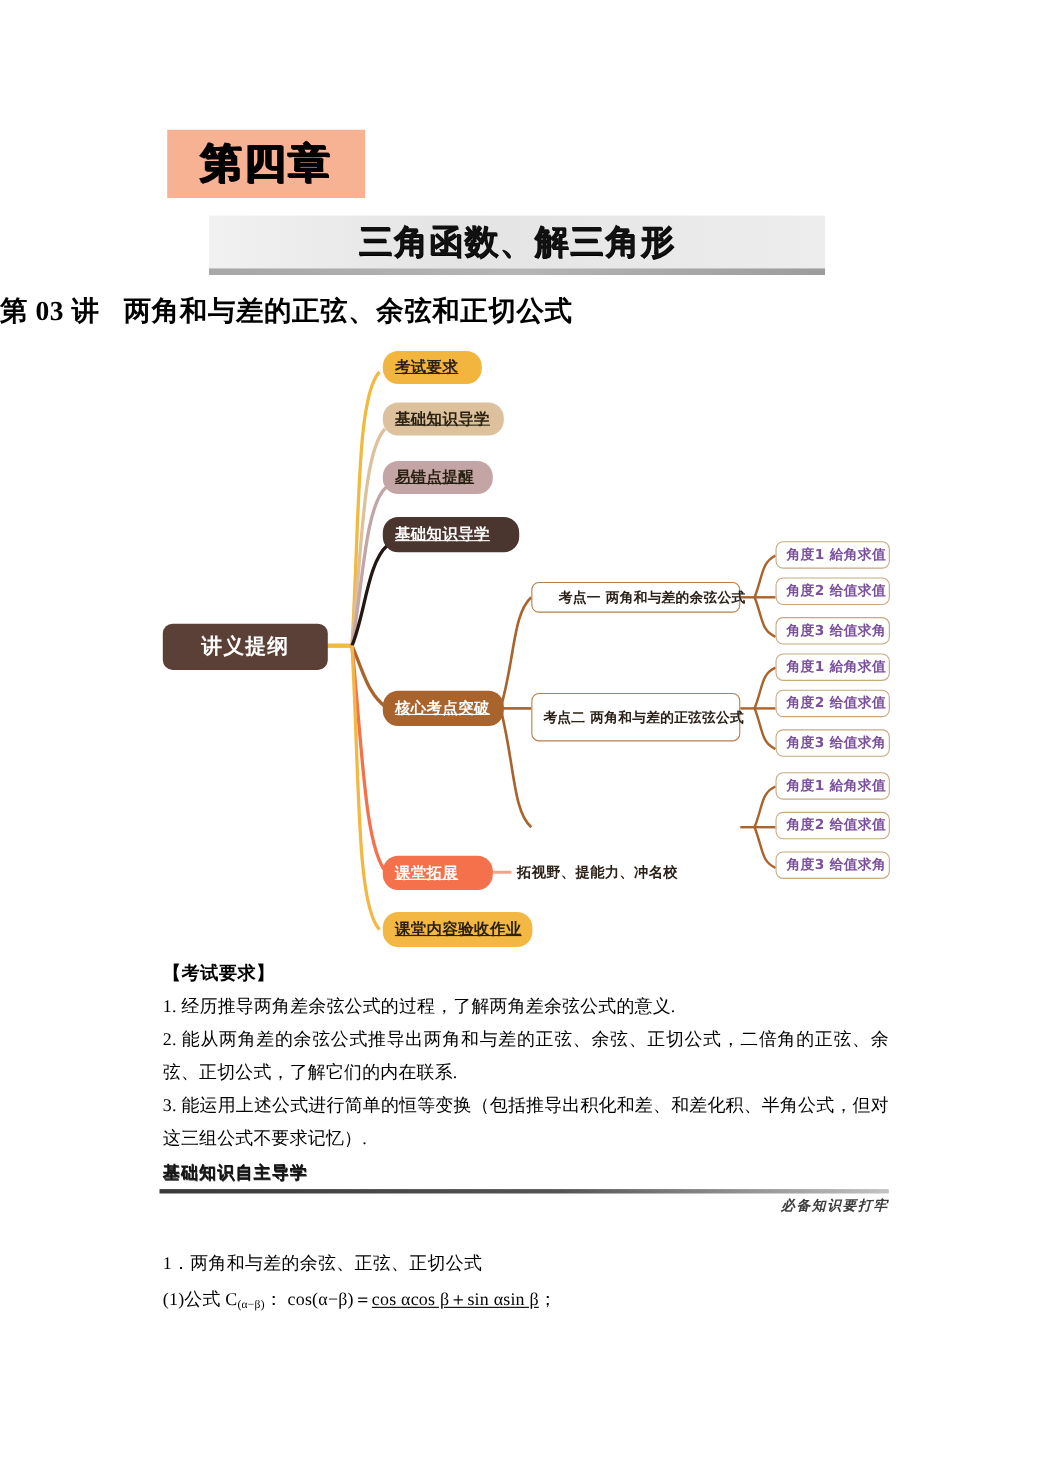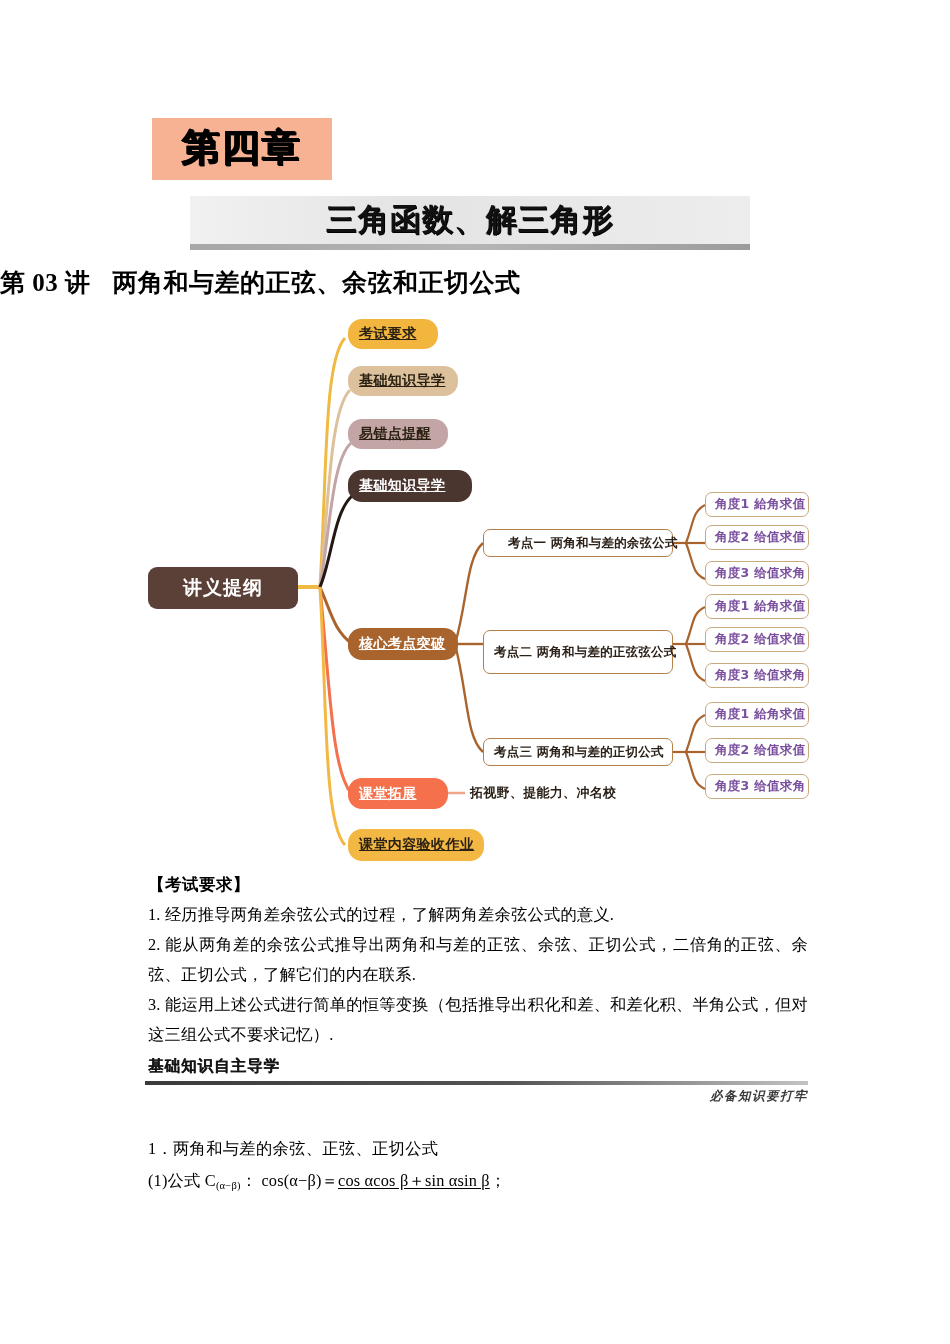--- a/index.html
+++ b/index.html
@@ -312,23 +312,20 @@
   <div class="node plaintext" style="left:470px; top:481px; width:180px; height:24px;">
     <span>拓视野、提能力、冲名校</span>
   </div>
 
   <div class="node topic" style="left:483px; top:229px; width:190px; height:28px;padding-left:24px;">
     <span>考点一  两角和与差的余弦公式</span>
   </div>
   <div class="node topic" style="left:483px; top:330px; width:190px; height:44px;">
     <span>考点二 两角和与差的正弦弦公式</span>
   </div>
-  <div class="node topic" style="left:483px; top:438px; width:190px; height:28px;">
-    <span>考点三  两角和与差的正切公式</span>
-  </div>
 
   <div class="node leaf" style="left:705px; top:192px; width:104px; height:25px;">
     <span>角度1 給角求值</span>
   </div>
   <div class="node leaf" style="left:705px; top:225px; width:104px; height:25px;">
     <span>角度2 给值求值</span>
   </div>
   <div class="node leaf" style="left:705px; top:261px; width:104px; height:25px;">
     <span>角度3 给值求角</span>
   </div>

